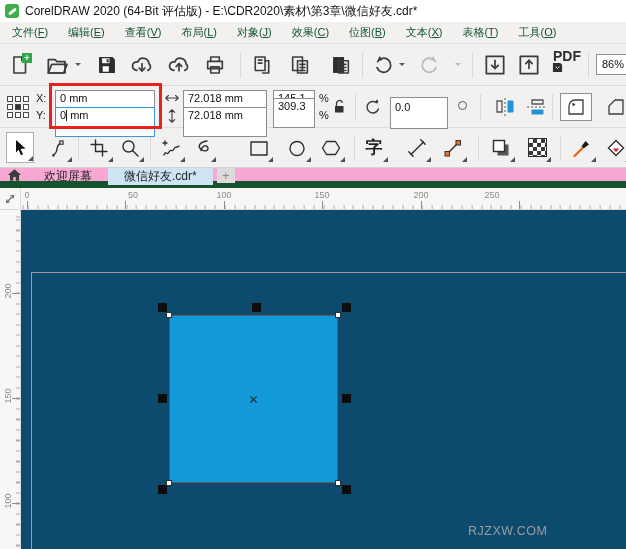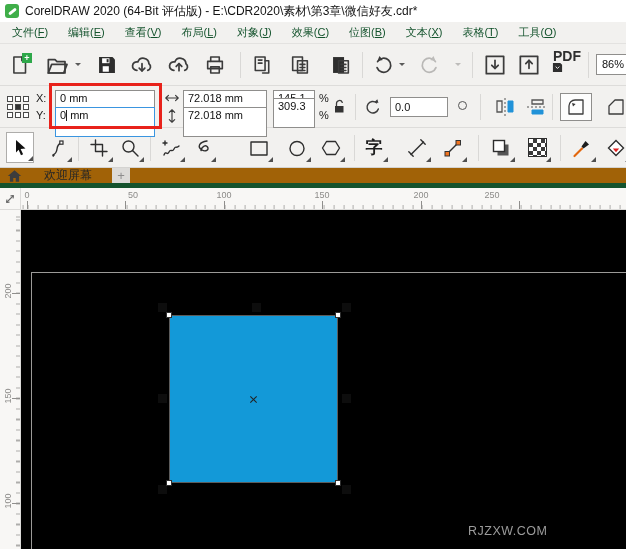--- a/index.html
+++ b/index.html
@@ -45,39 +45,39 @@
   
   .toolsbar{height:40px;background:#f2f1ef;border-bottom:1px solid #d4d3d1}
   .tool{position:absolute;top:4px;width:28px;height:31px;display:flex;align-items:center;justify-content:center}
   .tool::after{content:"";position:absolute;right:0;bottom:1px;border-style:solid;border-width:0 0 5px 5px;border-color:transparent transparent #4f4f4f transparent}
   .tool.selected{background:#fff;border:1px solid #aeadab;box-sizing:border-box}
   .tic{stroke:#2e2e2e;fill:none;stroke-width:1.4;stroke-linecap:round;stroke-linejoin:round}
   .ttext{font-size:17px;font-weight:bold;color:#1e1e1e;line-height:17px}
   .checker{width:17px;height:17px;border:1px solid #2e2e2e;background:repeating-conic-gradient(#3a3a3a 0% 25%,#fff 0% 50%) 0 0/8px 8px}
 
   
-  .tabbar{height:20px;background:#a16207;display:flex;align-items:center;border-bottom:5px solid #14532d}
+  .tabbar{height:20px;background:#f9a8d4;display:flex;align-items:flex-start;border-bottom:7px solid #14532d}
   .home{width:28px;display:flex;align-items:center;justify-content:center}
   .tab{display:flex;align-items:center;padding:0 16px;font-size:12px;color:#262626;white-space:nowrap}
   .tab.active{background:#cde4f5}
   .newtab{width:18px;margin-left:4px;display:flex;align-items:center;justify-content:center;color:#8d8d8d;font-size:13px;background:#dcdbd9}
 
   
   .rulerbar{height:22px;background:#f8f7f5;border-bottom:1px solid #dcdbd9}
   .rcorner{position:absolute;left:0;top:0;width:20px;height:21px;border-right:1px solid #dcdbd9;display:flex;align-items:center;justify-content:center}
   .hticks{position:absolute;left:20px;right:0;bottom:0;height:4px;background-image:repeating-linear-gradient(to right,#aeadab 0 1px,transparent 1px 9.86px);background-position-x:7.6px}
   .hmaj{position:absolute;bottom:0;width:1px;height:8px;background:#8f8e8c}
   .hnum{position:absolute;top:2px;font-size:9px;color:#8c8b89;transform:translateX(-50%)}
   .vruler{position:absolute;left:0;top:0;bottom:0;width:20px;background:#f8f7f5;border-right:1px solid #dcdbd9;z-index:3}
   .vticks{position:absolute;right:0;top:0;bottom:0;width:4px;background-image:repeating-linear-gradient(to bottom,#aeadab 0 1px,transparent 1px 10.5px);background-position-y:9.5px}
   .vmaj{position:absolute;right:0;height:1px;width:8px;background:#8f8e8c}
   .vnum{position:absolute;left:-2px;width:20px;text-align:center;font-size:9px;color:#8c8b89;transform:rotate(-90deg)}
 
   
-  .canvas{height:339px;background:#000000;overflow:hidden}
+  .canvas{height:339px;background:#0c4a6e;overflow:hidden}
   .page{position:absolute;left:31px;top:62px;width:600px;height:290px;border-left:1px solid #9b9a98;border-top:1px solid #9b9a98}
   .square{position:absolute;left:169px;top:105px;width:169px;height:168px;background:#1399D8;border:1px solid #5c5c5c;box-sizing:border-box}
   .hd{position:absolute;width:9px;height:9px;background:#0d0d0d}
   .nd{position:absolute;width:6px;height:6px;background:#fff;border:1px solid #2e2e2e;box-sizing:border-box}
   .center-mark{position:absolute;left:249px;top:185px;width:9px;height:9px}
   .center-mark::before,.center-mark::after{content:"";position:absolute;left:0;top:4px;width:9px;height:1px;background:#222}
   .center-mark::before{transform:rotate(45deg)}
   .center-mark::after{transform:rotate(-45deg)}
   .watermark{position:absolute;left:468px;top:314px;font-size:12.5px;color:#9b9b9b;letter-spacing:.5px}
 </style>
@@ -254,21 +254,21 @@
         </svg>
     </span>
     <span class="vsep" style="left:355px"></span>
 
     <span class="pbtn" style="left:363px;top:11px">
       <svg width="20" height="20" viewBox="0 0 18 18">
           <path class="ic" d="M13.8 10.8A5.2 5.2 0 1 1 12.2 5.2"></path>
           <path d="M12.9 2l1 3.5-3.5-1z" fill="#3c3c3c" stroke="none"></path>
         </svg>
     </span>
-    <span class="fld" style="left:390px;top:11px;width:58px;height:20px;line-height:18px"><span>0.0</span></span>
+    <span class="fld" style="left:390px;top:11px;width:58px;height:32px;line-height:18px"><span>0.0</span></span>
     <span style="position:absolute;left:458px;top:15px;width:7px;height:7px;border:1.2px solid #555;border-radius:50%"></span>
     <span class="vsep" style="left:480px"></span>
 
     <span class="pbtn" style="left:492px;top:10px">
       <svg width="26" height="22" viewBox="0 0 26 22">
           <path d="M13 2v18" stroke="#555" stroke-dasharray="2 2" fill="none"></path>
           <path d="M10 5H5v11h5z" fill="none" stroke="#555" stroke-width="1.3"></path>
           <path d="M16 5h5v11h-5z" fill="#2192d8" stroke="#2192d8"></path>
         </svg>
     </span>
@@ -390,20 +390,23 @@
   </div>
 
   <div class="row tabbar">
     <span class="home">
       <svg width="15" height="14" viewBox="0 0 18 16">
           <path d="M9 1l8 7h-2.5v7h-4v-4.5h-3V15h-4V8H1z" fill="#3c3c3c"></path>
         </svg>
     </span>
     <span class="tab">
         <span>欢迎屏幕</span>
+      </span>
+    <span class="tab active">
+        <span>微信好友.cdr*</span>
       </span>
     <span class="newtab">
         <span>+</span>
       </span>
   </div>
 
   <div class="row rulerbar">
     <span class="rcorner">
       <svg width="12" height="12" viewBox="0 0 12 12">
           <path d="M2.5 9.5L9.5 2.5" stroke="#6a6a6a" fill="none" stroke-width="1.1"></path>

